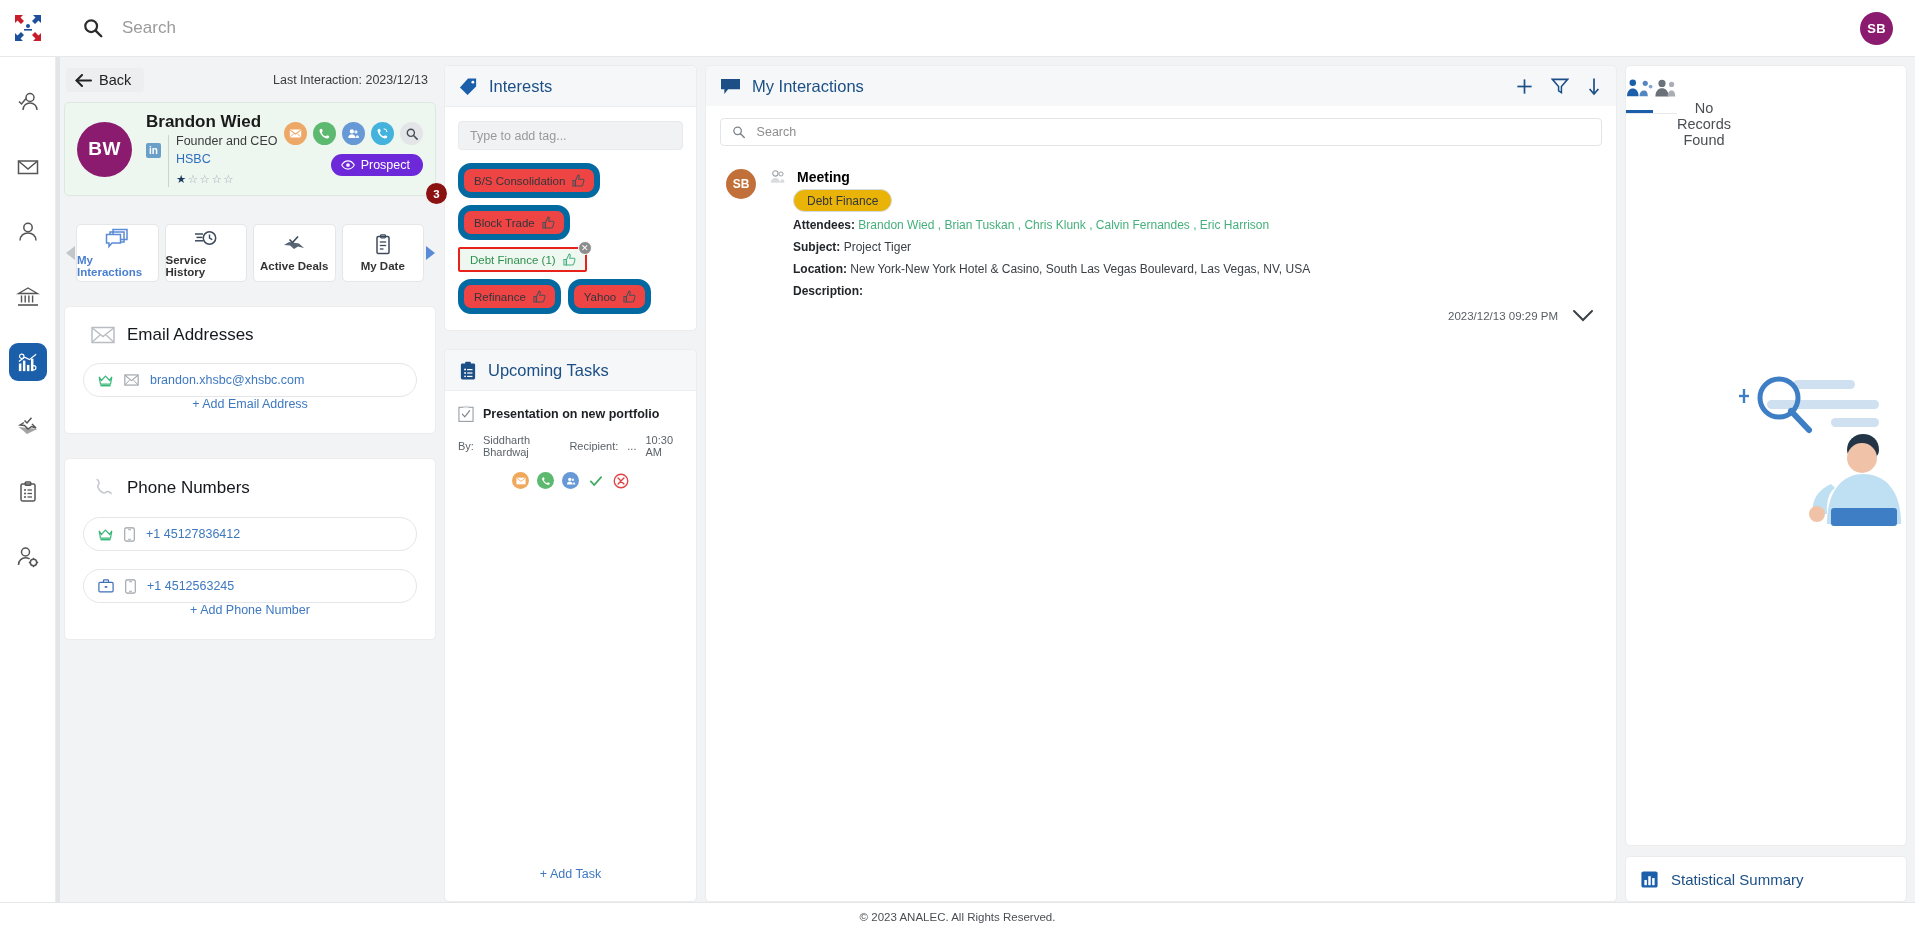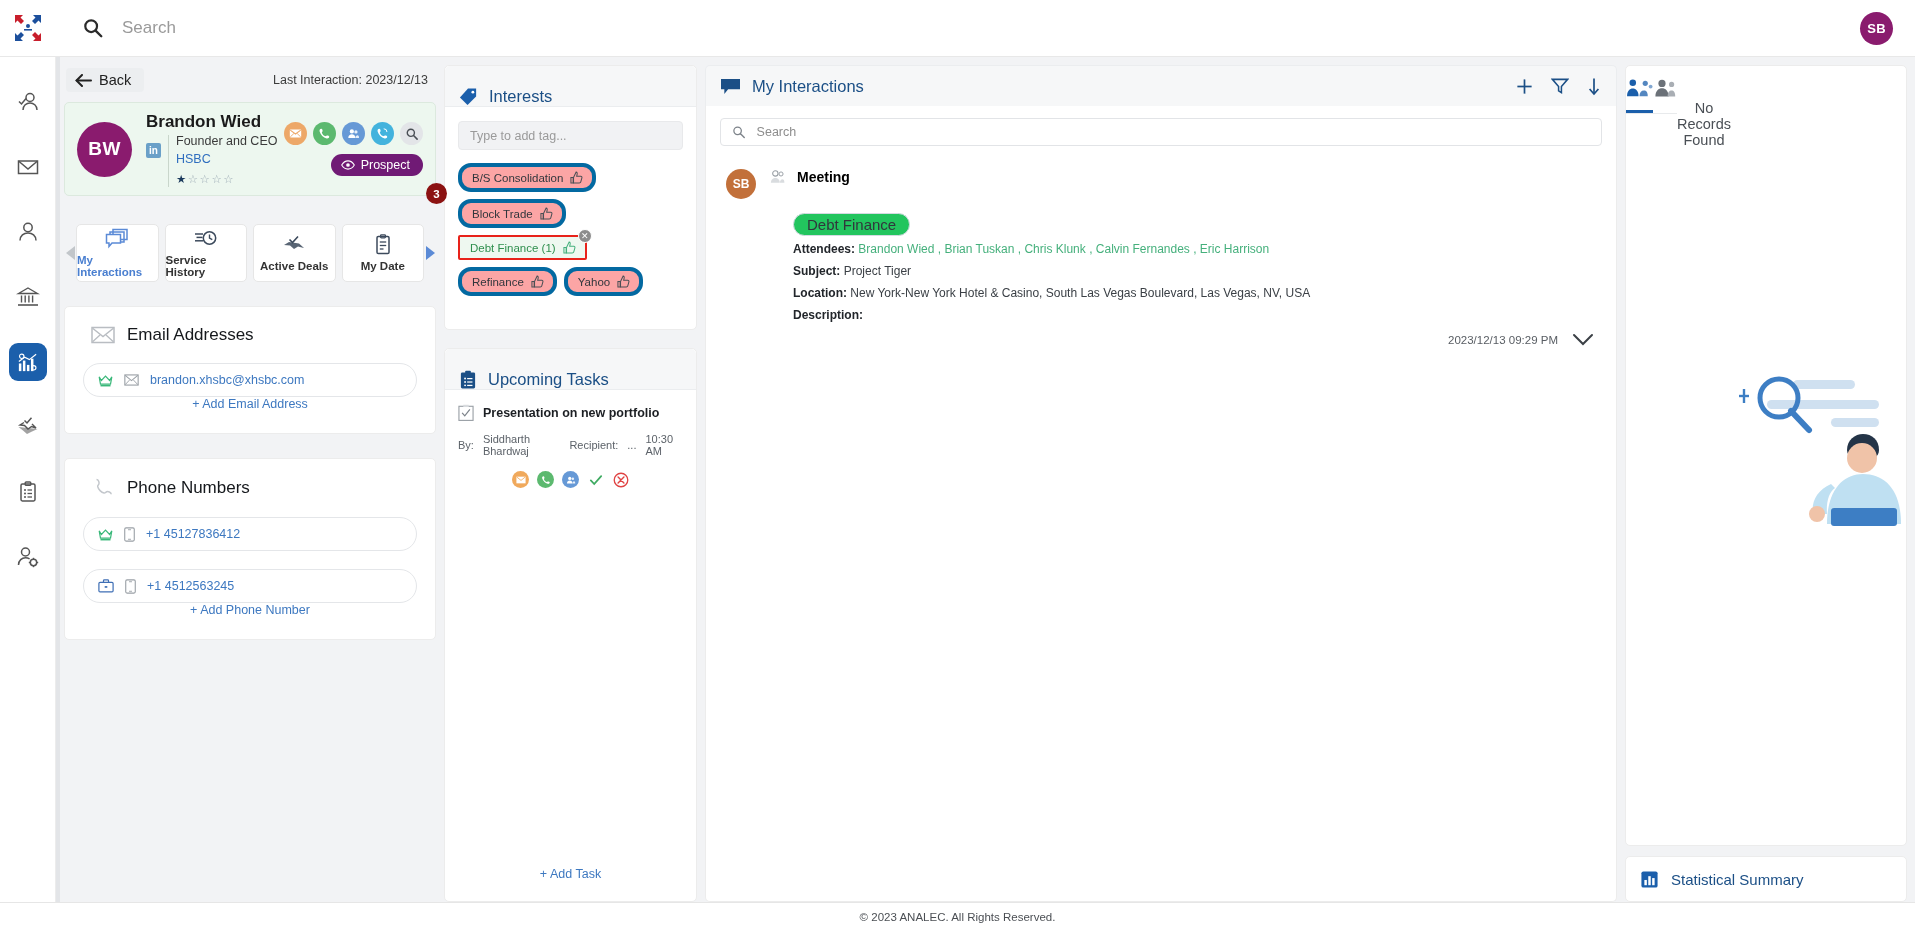--- a/index.html
+++ b/index.html
@@ -93,21 +93,21 @@
   .act-circle {
     width: 23px; height: 23px; border-radius: 50%; display: flex; align-items: center;
     justify-content: center; cursor: pointer; flex: 0 0 23px;
   }
   .a-mail { background: #eda868; }
   .a-phone { background: #5cb96f; }
   .a-meet { background: #6699d6; }
   .a-call { background: #43b3dd; }
   .a-search { background: #e3e5e8; }
   .prospect-pill {
-    background: #701a75; color: #fff; font-size: 12.5px; border-radius: 12px;
+    background: #6d28d9; color: #fff; font-size: 12.5px; border-radius: 12px;
     padding: 4px 13px 4px 10px; display: flex; align-items: center; gap: 6px; cursor: pointer;
   }
 
   .tabs-wrap { margin-top: 28px; display: flex; align-items: center; position: relative; height: 58px; }
   .tab-arrow {
     width: 12px; flex: 0 0 12px; display: flex; align-items: center; justify-content: center;
     cursor: pointer; height: 100%;
   }
   .tab-arrow svg { display: block; }
   .tabs { display: flex; gap: 6px; flex: 1; }
@@ -130,36 +130,36 @@
   .row-pill .val { font-size: 12.5px; color: #3d78c0; }
   .addlink {
     text-align: center; font-size: 12.5px; color: #3d78c0; cursor: pointer;
   }
 
   
   .col2 { width: 253px; flex: 0 0 253px; display: flex; flex-direction: column; gap: 18px; }
   .card { background: #fff; border: 1px solid #ececec; border-radius: 5px; }
   .card-hd {
     height: 41px; background: #f6f7f8; border-bottom: 1px solid #ebedef;
-    display: flex; align-items: flex-end; gap: 11px; padding: 0 14px;
+    display: flex; align-items: center; gap: 11px; padding: 0 14px;
     border-radius: 5px 5px 0 0;
   }
   .card-hd .t { font-size: 16.5px; color: #1b4f86; }
   .tag-input {
     margin: 14px 13px 0; height: 29px; background: #f1f2f4; border: 1px solid #e8e9eb;
     border-radius: 4px; display: flex; align-items: center; padding: 0 11px;
   }
   .tag-input input {
     border: none; background: transparent; outline: none; font-size: 12.5px; color: #777;
     width: 100%; font-family: "Liberation Sans", sans-serif;
   }
   .tag-input input::placeholder { color: #9a9a9a; }
   .tags { display: flex; flex-wrap: wrap; gap: 7px; padding: 13px 13px 0; position: relative; }
   .tag {
-    border: 4px solid #0369a1; background: #fca5a5; border-radius: 13px; height: 29px;
+    border: 6px solid #0369a1; background: #ef4444; border-radius: 13px; height: 35px;
     display: flex; align-items: center; gap: 7px; padding: 0 9px 0 10px; cursor: pointer;
     font-size: 11.5px; color: #31363c; position: relative;
   }
   .tag.selected {
     border: 2px solid #e8221a; background: #eef8f0; color: #2f8f4e;
     border-radius: 2px; height: 25px;
   }
   .tag .x-badge {
     position: absolute; top: -8px; right: -7px; width: 14px; height: 14px; border-radius: 50%;
     background: #8d8d8d; color: #fff; font-size: 9px; display: flex; align-items: center;
@@ -210,23 +210,23 @@
   }
   .i-av {
     width: 30px; height: 30px; border-radius: 50%; background: #c2703a; color: #fff;
     font-size: 12px; font-weight: bold; display: flex; align-items: center;
     justify-content: center; flex: 0 0 30px;
   }
   .i-main { flex: 1; min-width: 0; }
   .i-top { display: flex; align-items: center; gap: 10px; }
   .i-type { font-size: 14px; font-weight: bold; color: #000000; }
   .i-tag {
-    margin-top: 28px; display: inline-flex; align-items: center; height: 23px;
-    border: 1px solid #d4dae2; background: #22c55e; border-radius: 13px;
-    padding: 0 13px; font-size: 15px; color: #31363c;
+    margin-top: 4px; display: inline-flex; align-items: center; height: 23px;
+    border: 1px solid #d4dae2; background: #eab308; border-radius: 13px;
+    padding: 0 13px; font-size: 12px; color: #31363c;
   }
   .i-field { margin-top: 4px; font-size: 12px; line-height: 1.5; }
   .i-lbl { font-weight: bold; color: #22262b; }
   .i-val { color: #3b4046; }
   .i-att { color: #45b07c; }
   .i-time {
     position: absolute; right: 8px; bottom: -22px; display: flex; align-items: center; gap: 14px;
     font-size: 11.5px; color: #585d63;
   }
 

